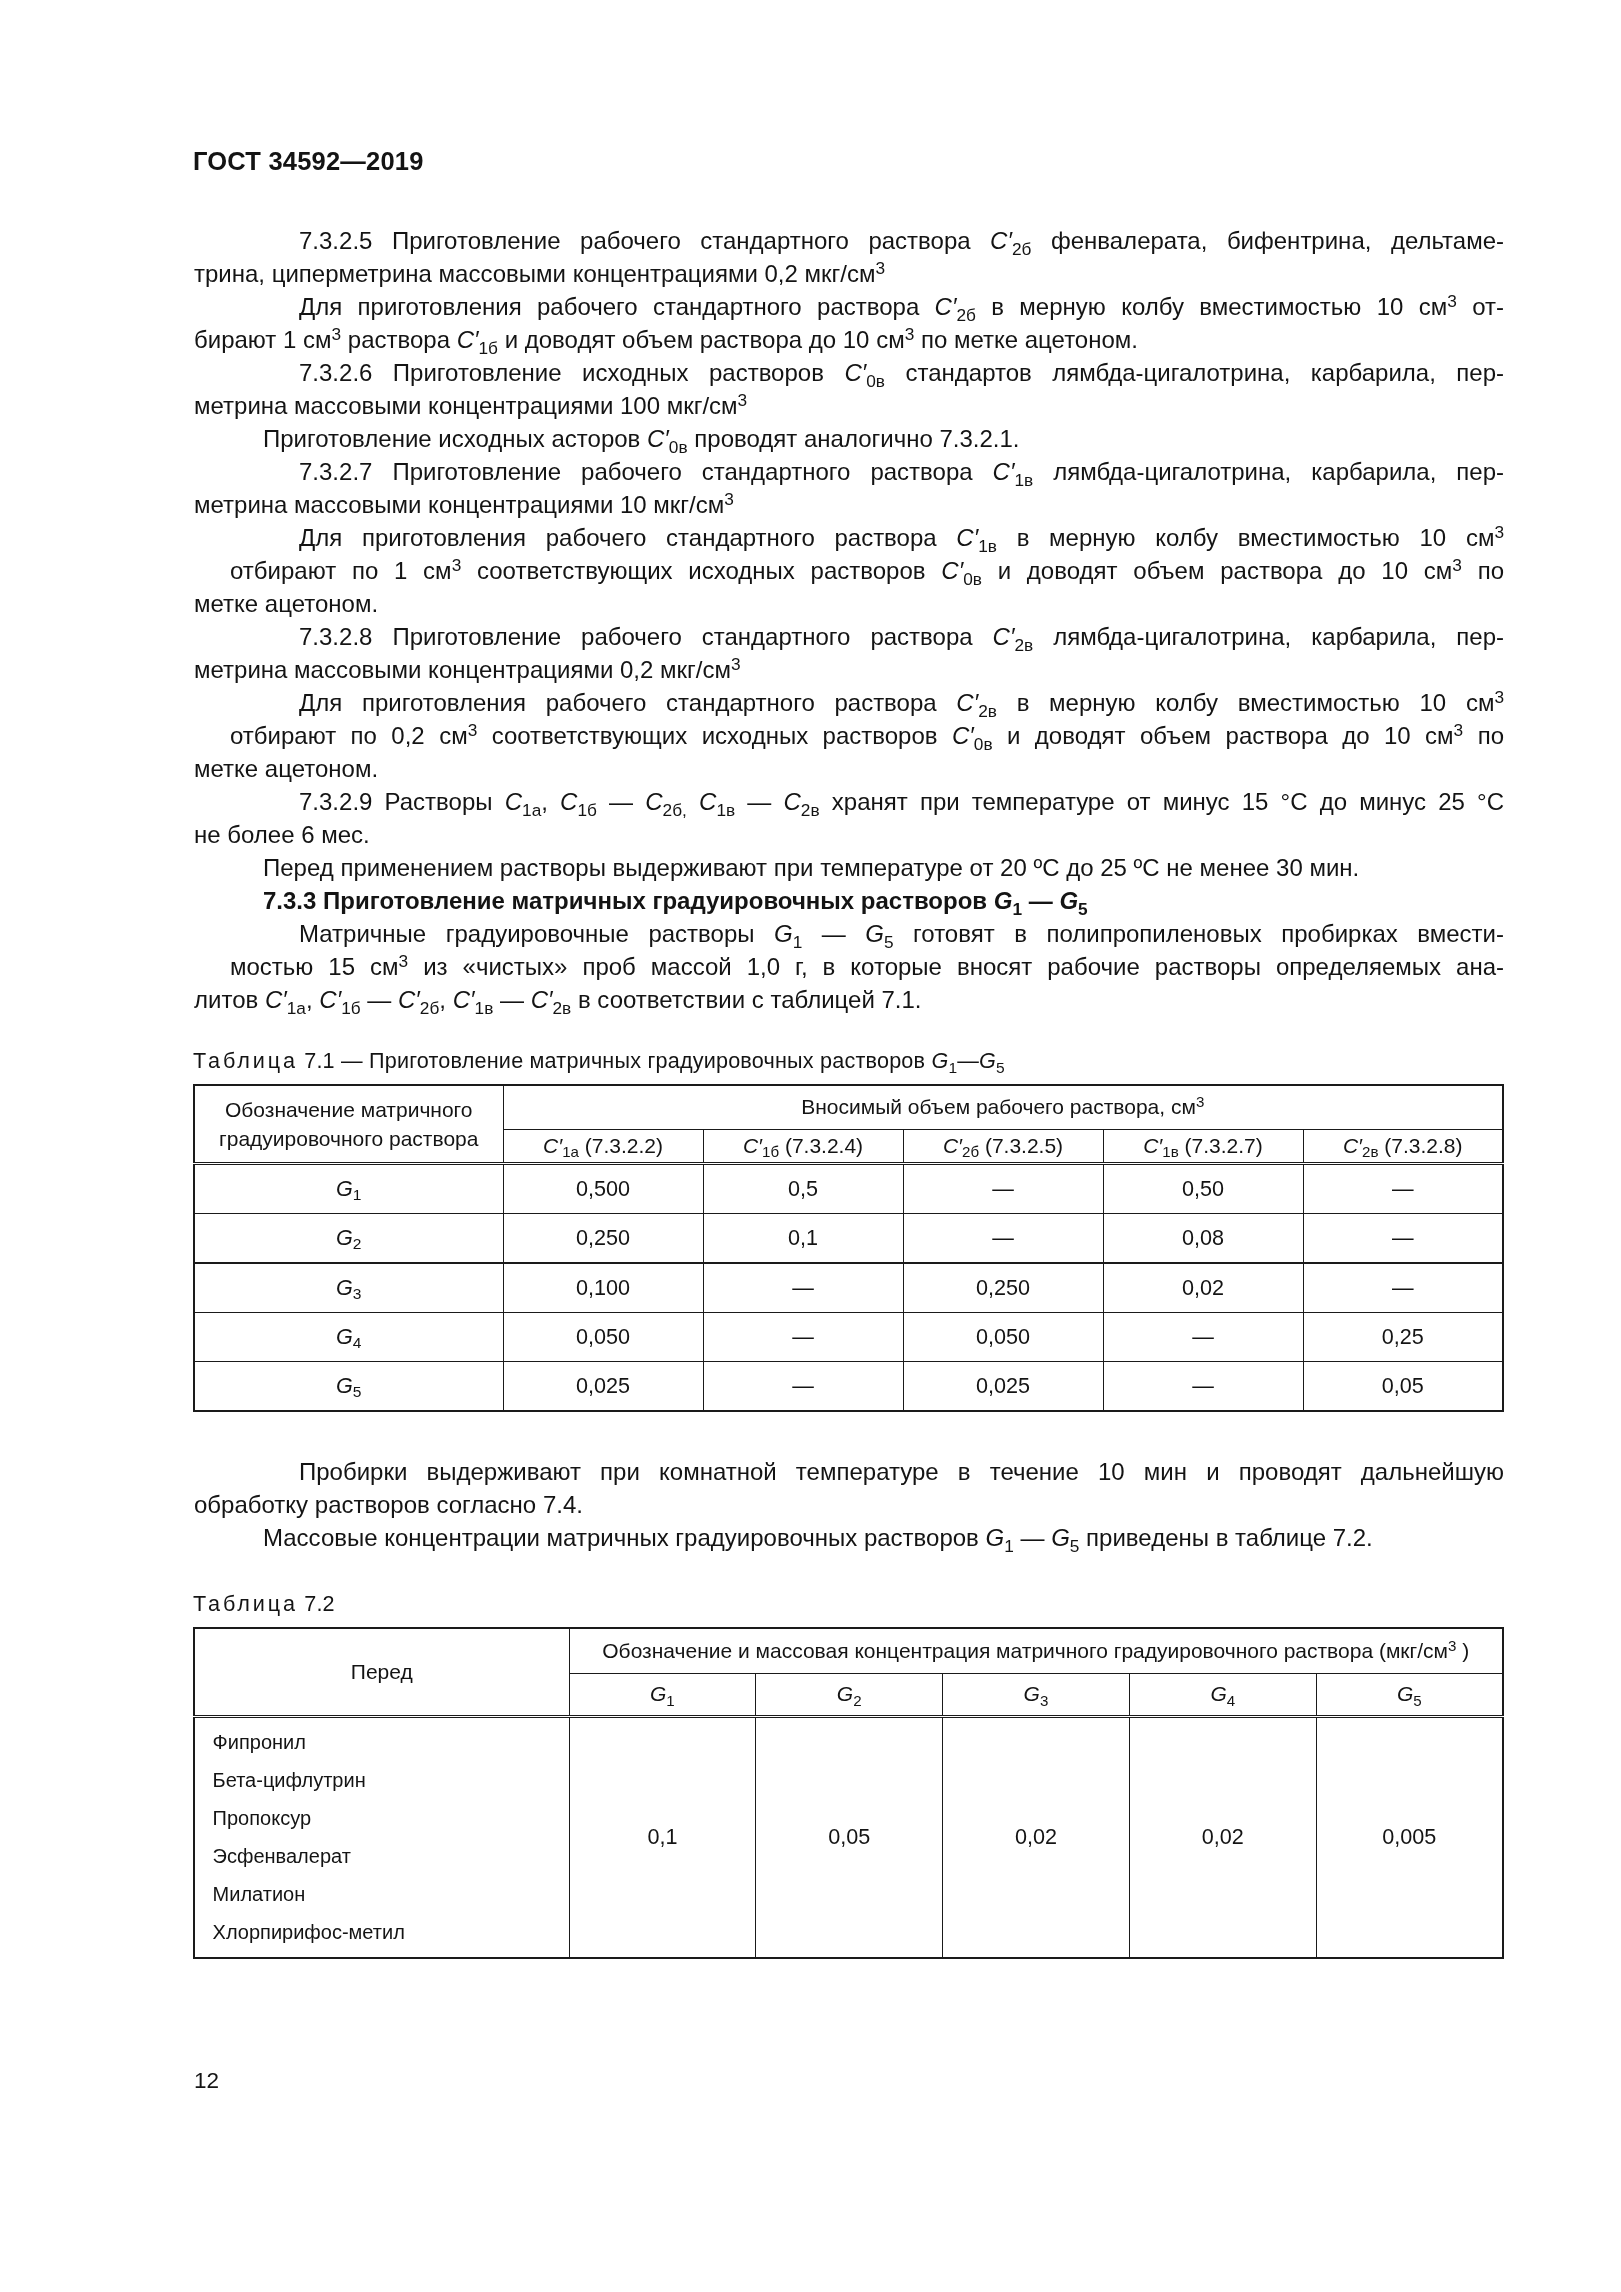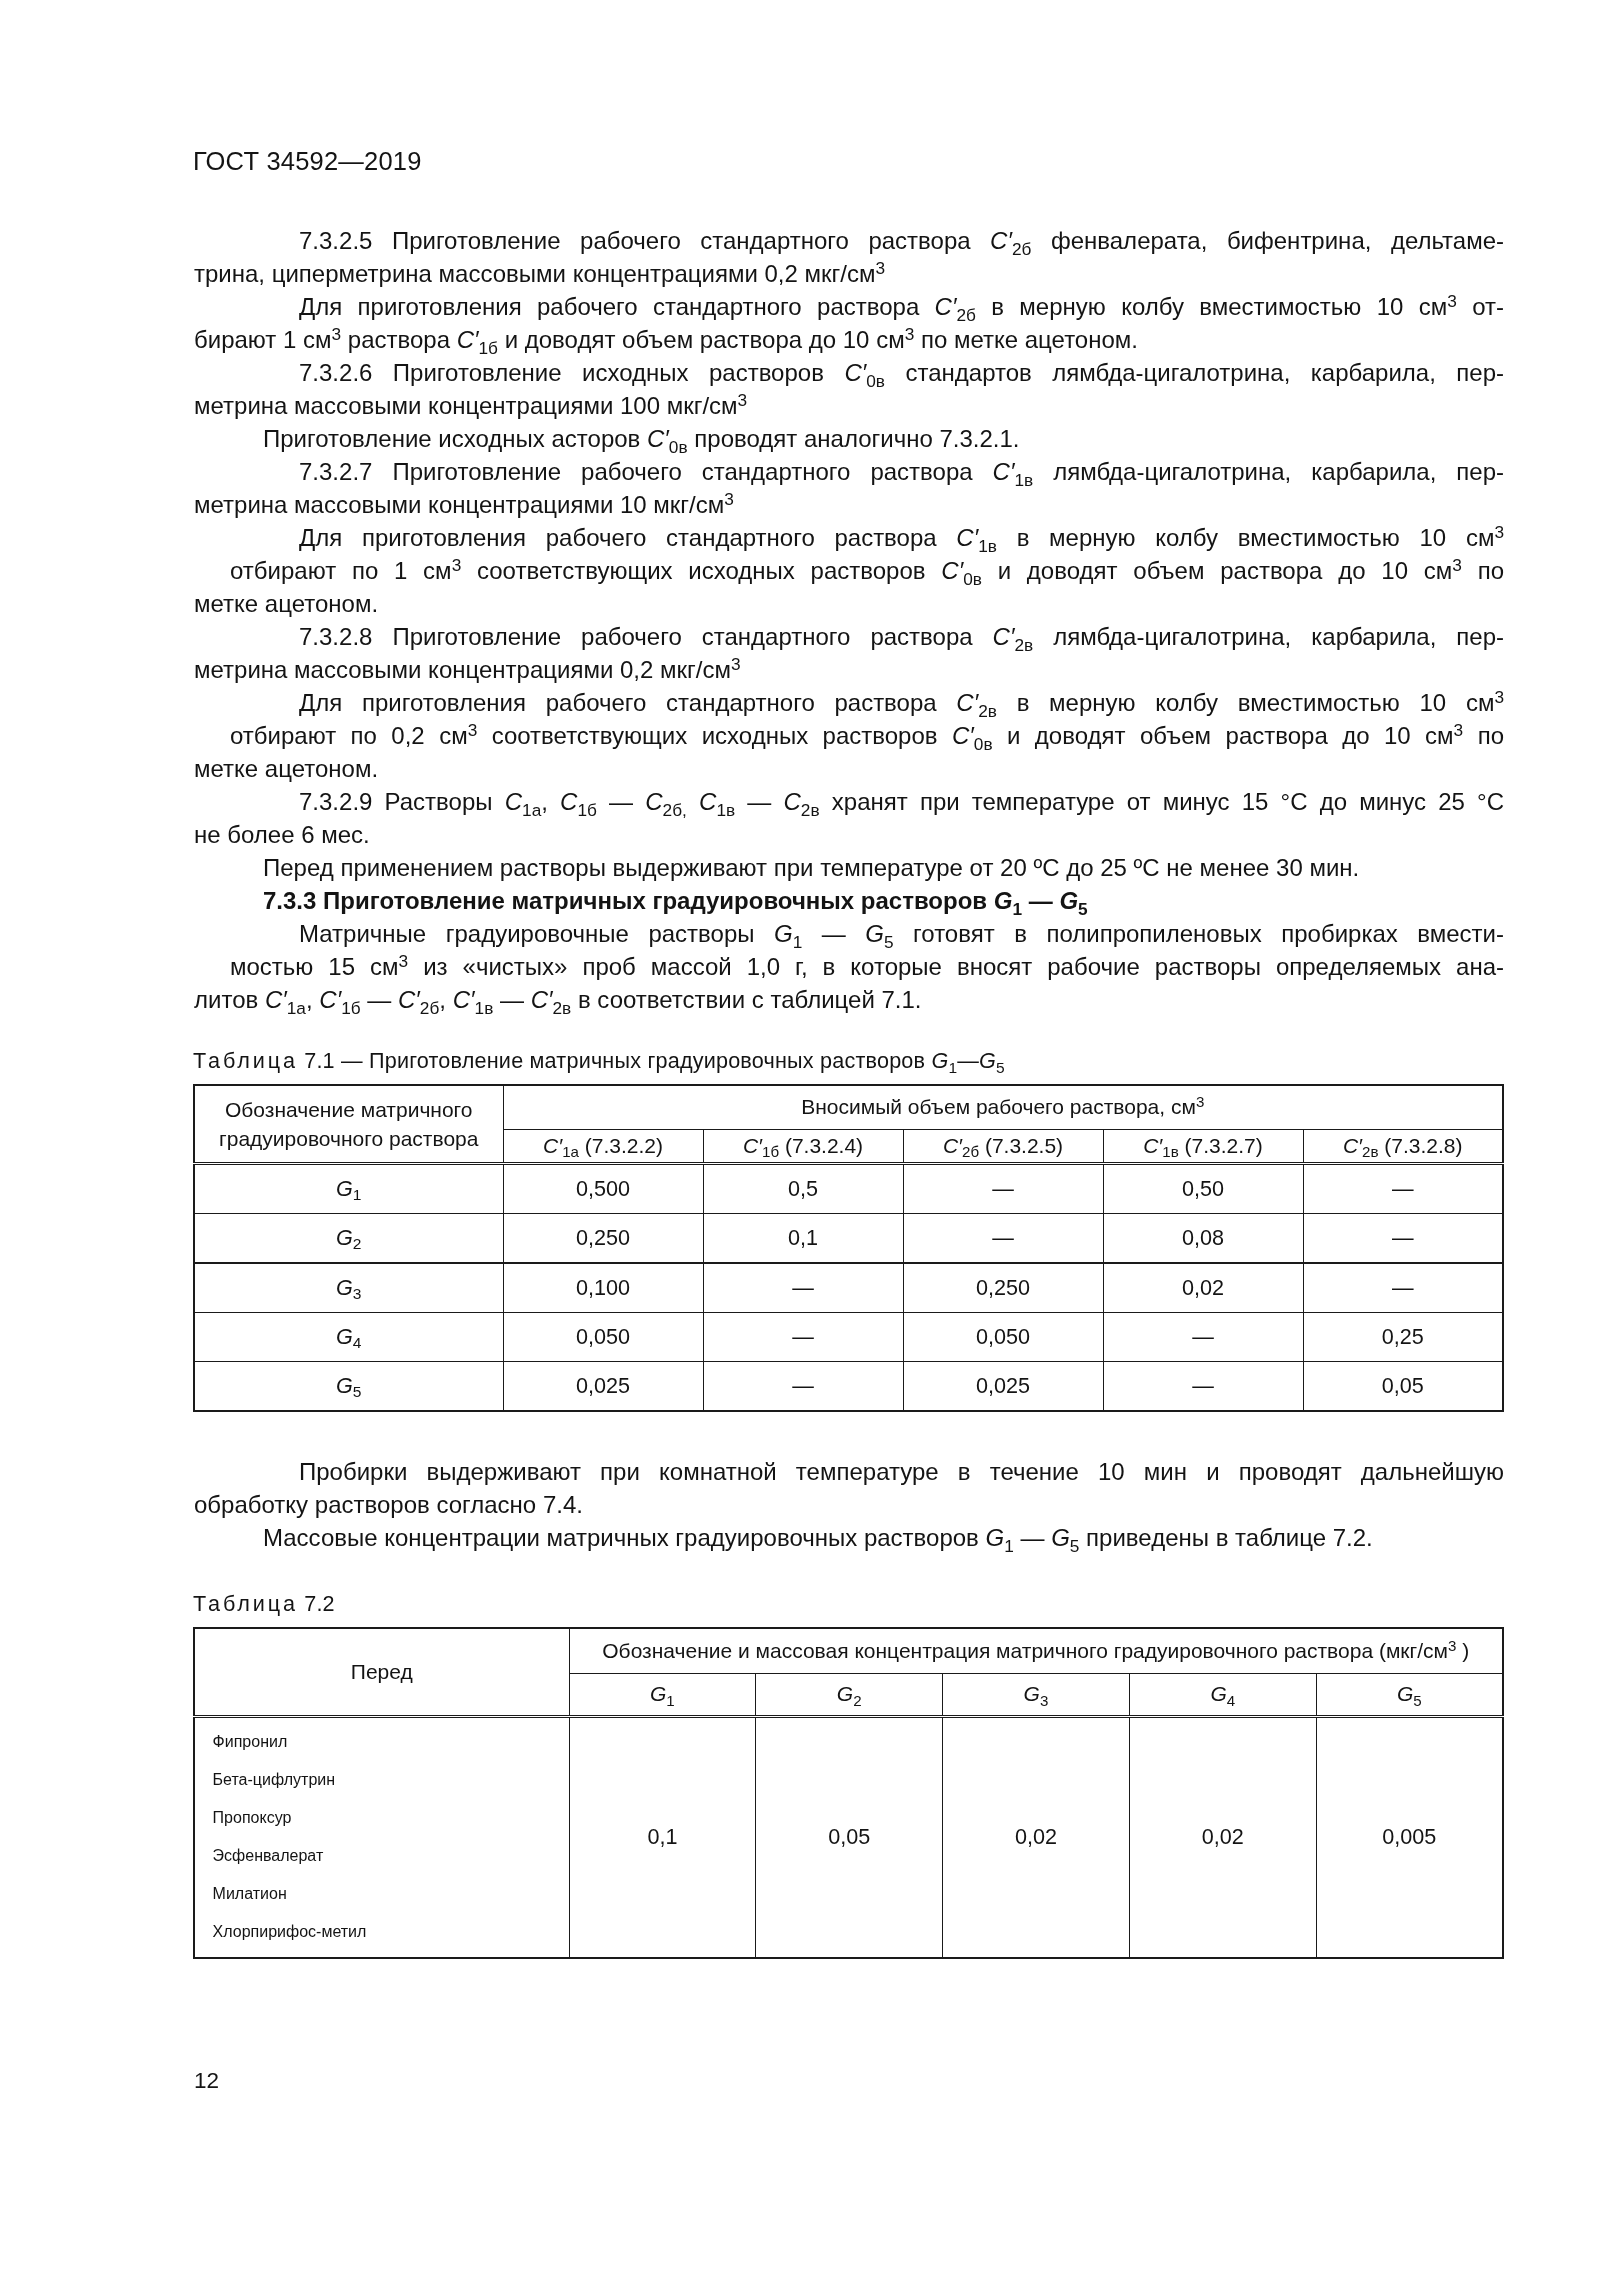--- a/index.html
+++ b/index.html
@@ -1,19 +1,19 @@
 <!DOCTYPE html>
 <html><head>
 <meta charset="utf-8">
 <style>
   html, body { margin:0; padding:0; background:#ffffff; }
   body { width:1621px; height:2293px; position:relative; overflow:hidden;
          font-family:"Liberation Sans", sans-serif; color:#141414; }
   .abs { position:absolute; }
-  .doc-code { left:193px; top:147px; font-size:25.5px; font-weight:normal; letter-spacing:0.2px; }
+  .doc-code { left:193px; top:147px; font-size:25.5px; font-weight:bold; letter-spacing:0.2px; }
   .body-text { left:194px; top:224px; width:1310px; font-size:24px; line-height:33px; }
   .line { white-space:nowrap; height:33px; overflow:visible; }
   .line.j { text-align:justify; text-align-last:justify; white-space:normal;margin-left:36px; }
   .line.ind { padding-left:69px; }
   .line.b { font-weight:bold; }
   .it { font-style:italic; }
   sub, sup { font-size:0.72em; line-height:0; position:relative; vertical-align:baseline; }
   sub { top:0.32em; }
   sup { top:-0.45em; }
   .caption { left:193px; font-size:21.6px; letter-spacing:0.2px; }
@@ -23,21 +23,21 @@
   table.gt td, table.gt th { border:1.5px solid #1a1a1a; text-align:center; font-weight:normal; padding:0; vertical-align:middle; }
   table.gt thead tr:last-child th, table.gt thead tr th.rs { border-bottom:3.9px double #1a1a1a; }
   table.gt tr.thick td { border-top:2.9px solid #1a1a1a; }
   .t1 { top:1084px; }
   .t1 .h1 { height:44px; }
   .t1 .h2 { height:34px; }
   .t1 tbody td { height:48px; font-size:21.6px; }
   .t2 { top:1627px; }
   .t2 .h1 { height:45px; }
   .t2 .h2 { height:43px; }
-  .t2 .analytes { text-align:left; padding-left:17.6px; padding-top:5.9px; padding-bottom:5.9px; font-size:16px; line-height:38px; vertical-align:top; }
+  .t2 .analytes { text-align:left; padding-left:17.6px; padding-top:5.9px; padding-bottom:5.9px; font-size:20px; line-height:38px; vertical-align:top; }
   .t2 .val { font-size:21.6px; }
   .page-num { left:194px; top:2068px; font-size:22.5px; }
 </style>
 </head>
 <body>
 
 <div class="abs doc-code">ГОСТ 34592—2019</div>
 
 <div class="abs body-text">
     <div class="line j ind"><span>7.3.2.5 Приготовление рабочего стандартного раствора </span><span class="it">C′</span><sub>2б</sub><span> фенвалерата, бифентрина, дельтаме-</span></div>

